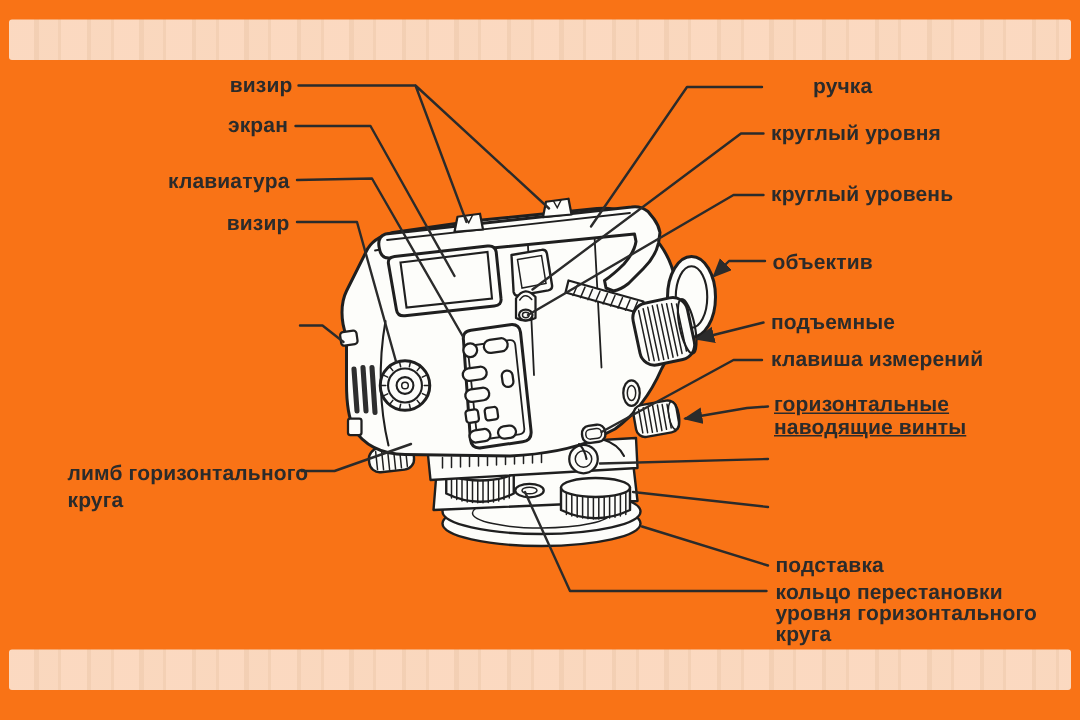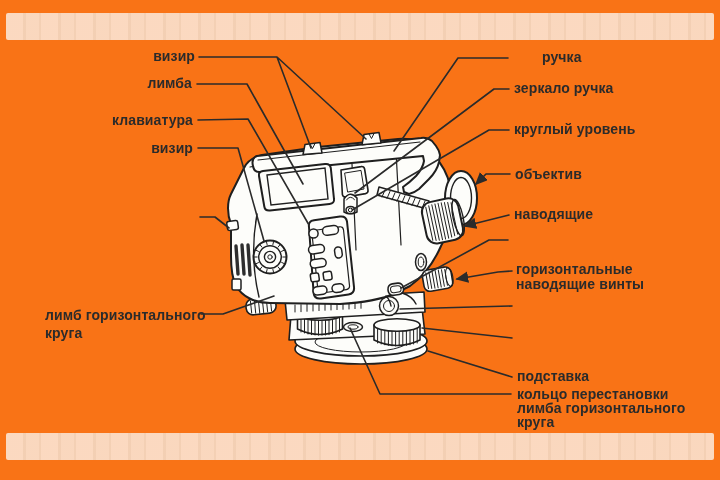--- a/index.html
+++ b/index.html
@@ -199,31 +199,32 @@
       <path class="ld" d="M508,240 L489,240 L401,288"></path>
       <path class="ld" d="M512,271 L498,272 L457,279" marker-end="url(#arr)"></path>
       <path class="ld" d="M512,306 L400,309"></path>
       <path class="ld" d="M512,338 L422,328"></path>
       <path class="ld" d="M512,377 L428,351"></path>
       <path class="ld" d="M511,394 L380,394 L350,328"></path>
     </g>
   </svg>
 
   <div class="label ra" style="right:525px;top:49px;">визир</div>
-  <div class="label ra" style="right:528px;top:76px;">лимба</div>
+  <div class="label ra" style="right:528px;top:76px;">экран</div>
   <div class="label ra" style="right:527px;top:113px;">клавиатура</div>
   <div class="label ra" style="right:527px;top:141px;">визир</div>
   <div class="label lh18" style="left:45px;top:306px;">лимб горизонтального
 круга</div>
 
   <div class="label" style="left:513px;top:50px;margin-left:29px;">ручка</div>
-  <div class="label" style="left:514px;top:81px;">зеркало ручка</div>
+  <div class="label" style="left:514px;top:81px;">круглый уровня</div>
   <div class="label" style="left:514px;top:122px;">круглый уровень</div>
   <div class="label" style="left:515px;top:167px;">объектив</div>
-  <div class="label" style="left:514px;top:207px;">наводящие</div>
-  <div class="label" style="left:516px;top:262px;">горизонтальные
+  <div class="label" style="left:514px;top:207px;">подъемные</div>
+  <div class="label" style="left:514px;top:232px;">клавиша измерений</div>
+  <div class="label" style="left:516px;top:262px;text-decoration:underline;">горизонтальные
 наводящие винты</div>
   <div class="label" style="left:517px;top:369px;">подставка</div>
   <div class="label lh14" style="left:517px;top:387px;">кольцо перестановки
-лимба горизонтального
+уровня горизонтального
 круга</div>
 
 </div>
 
 </body></html>

